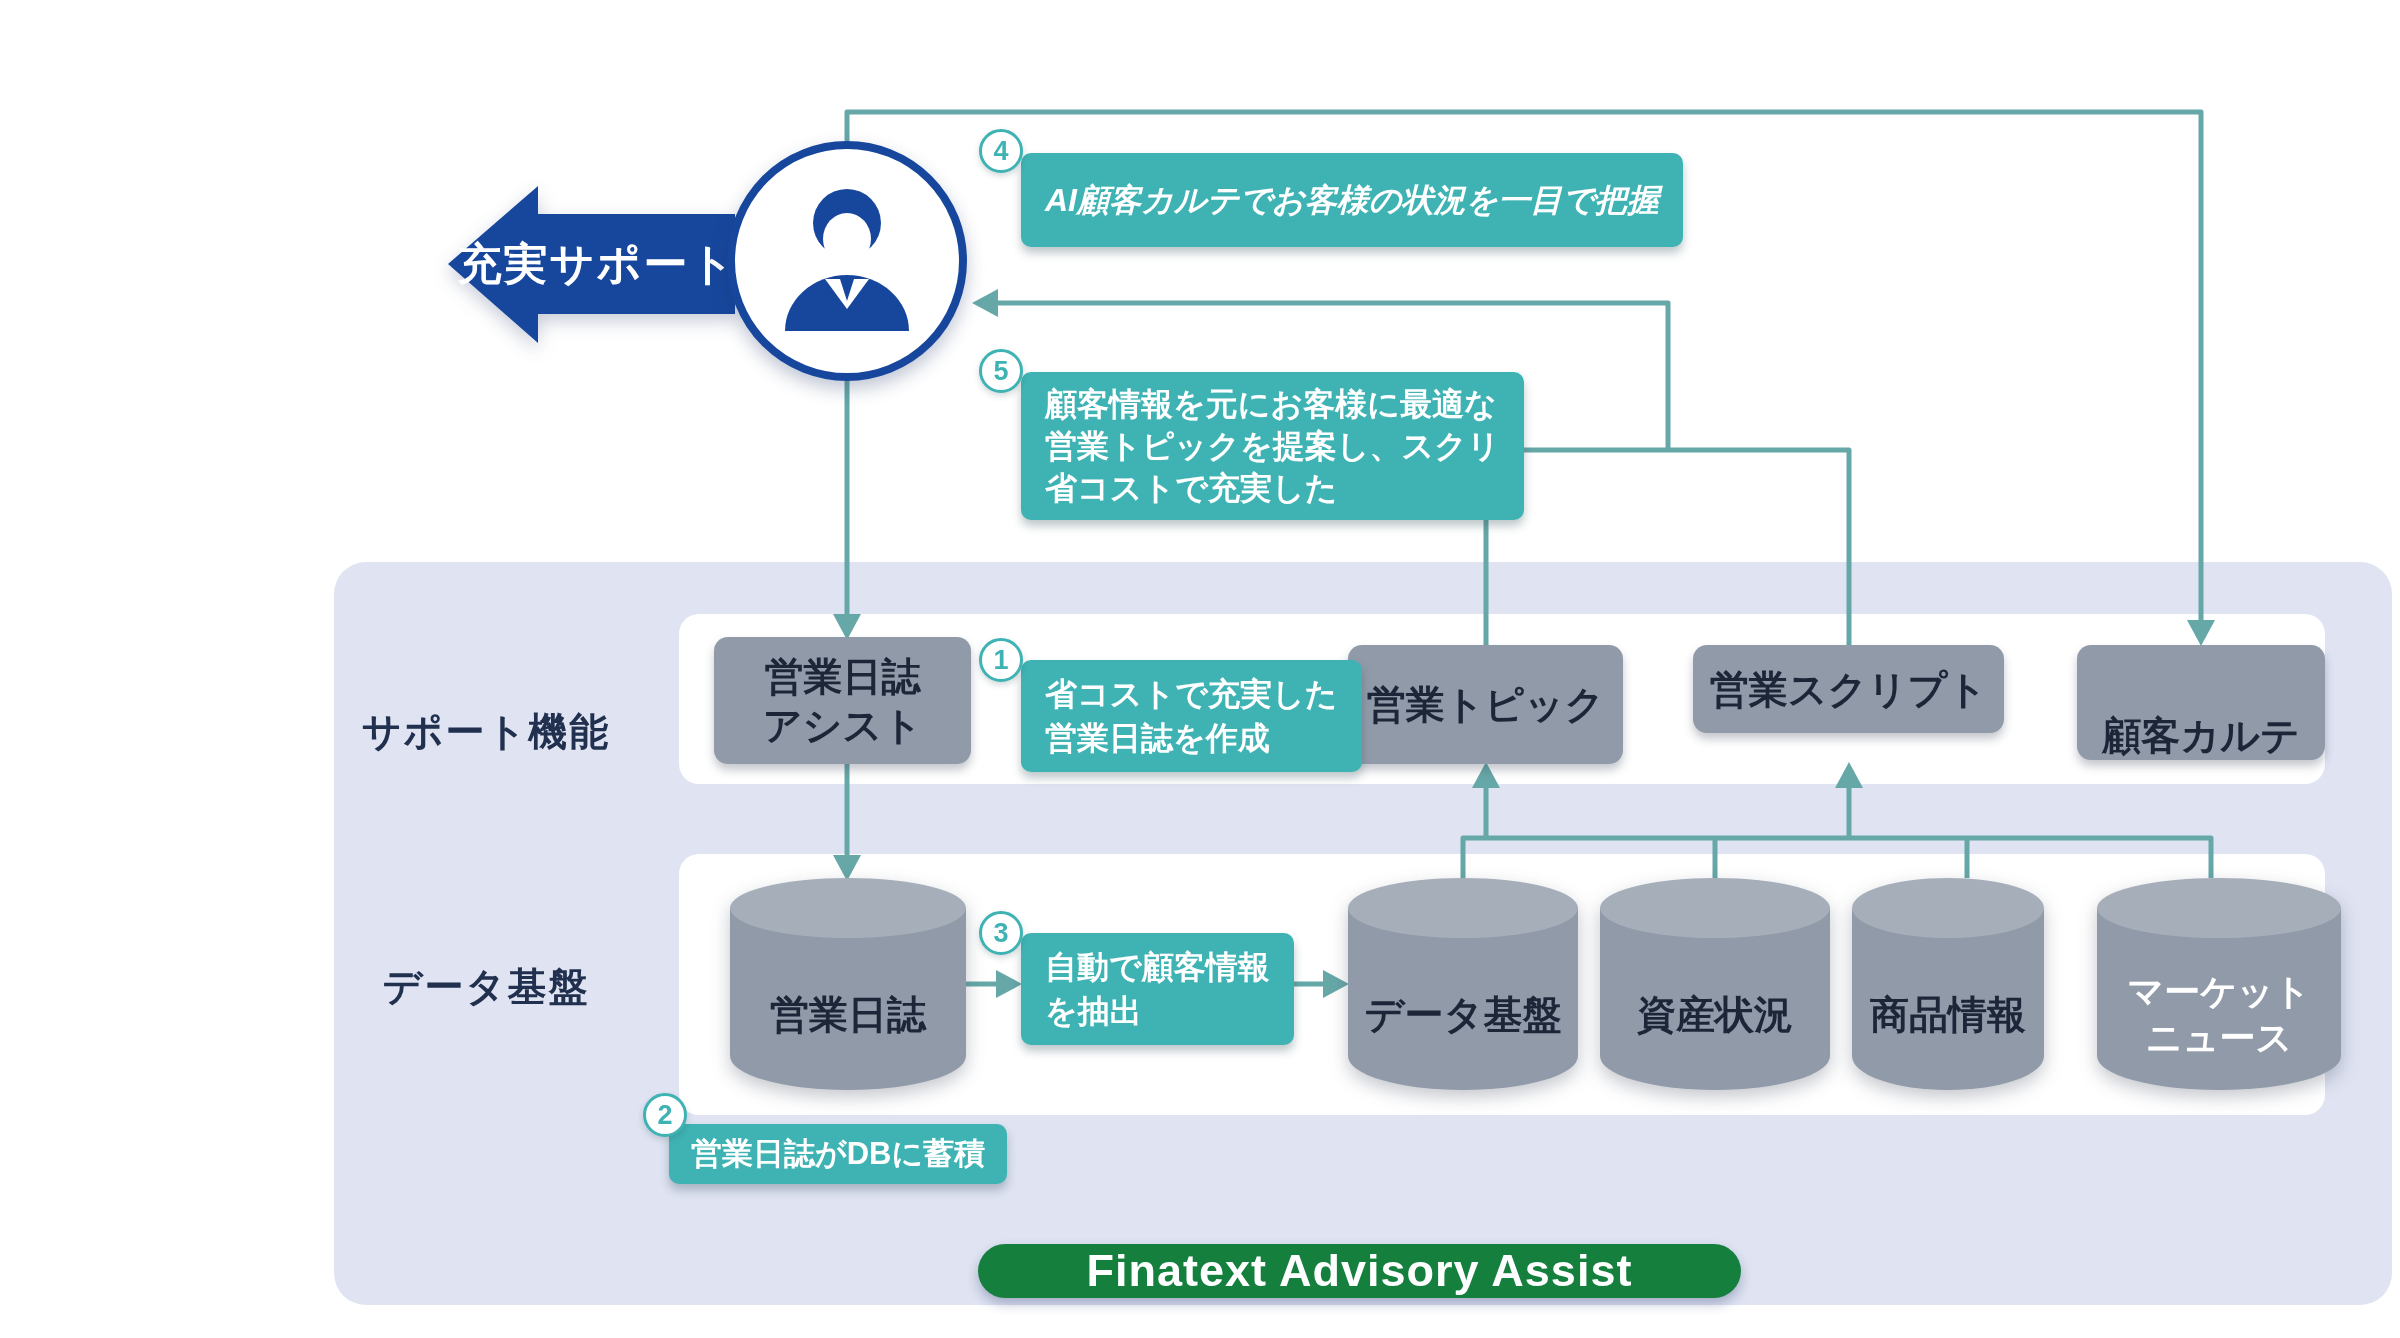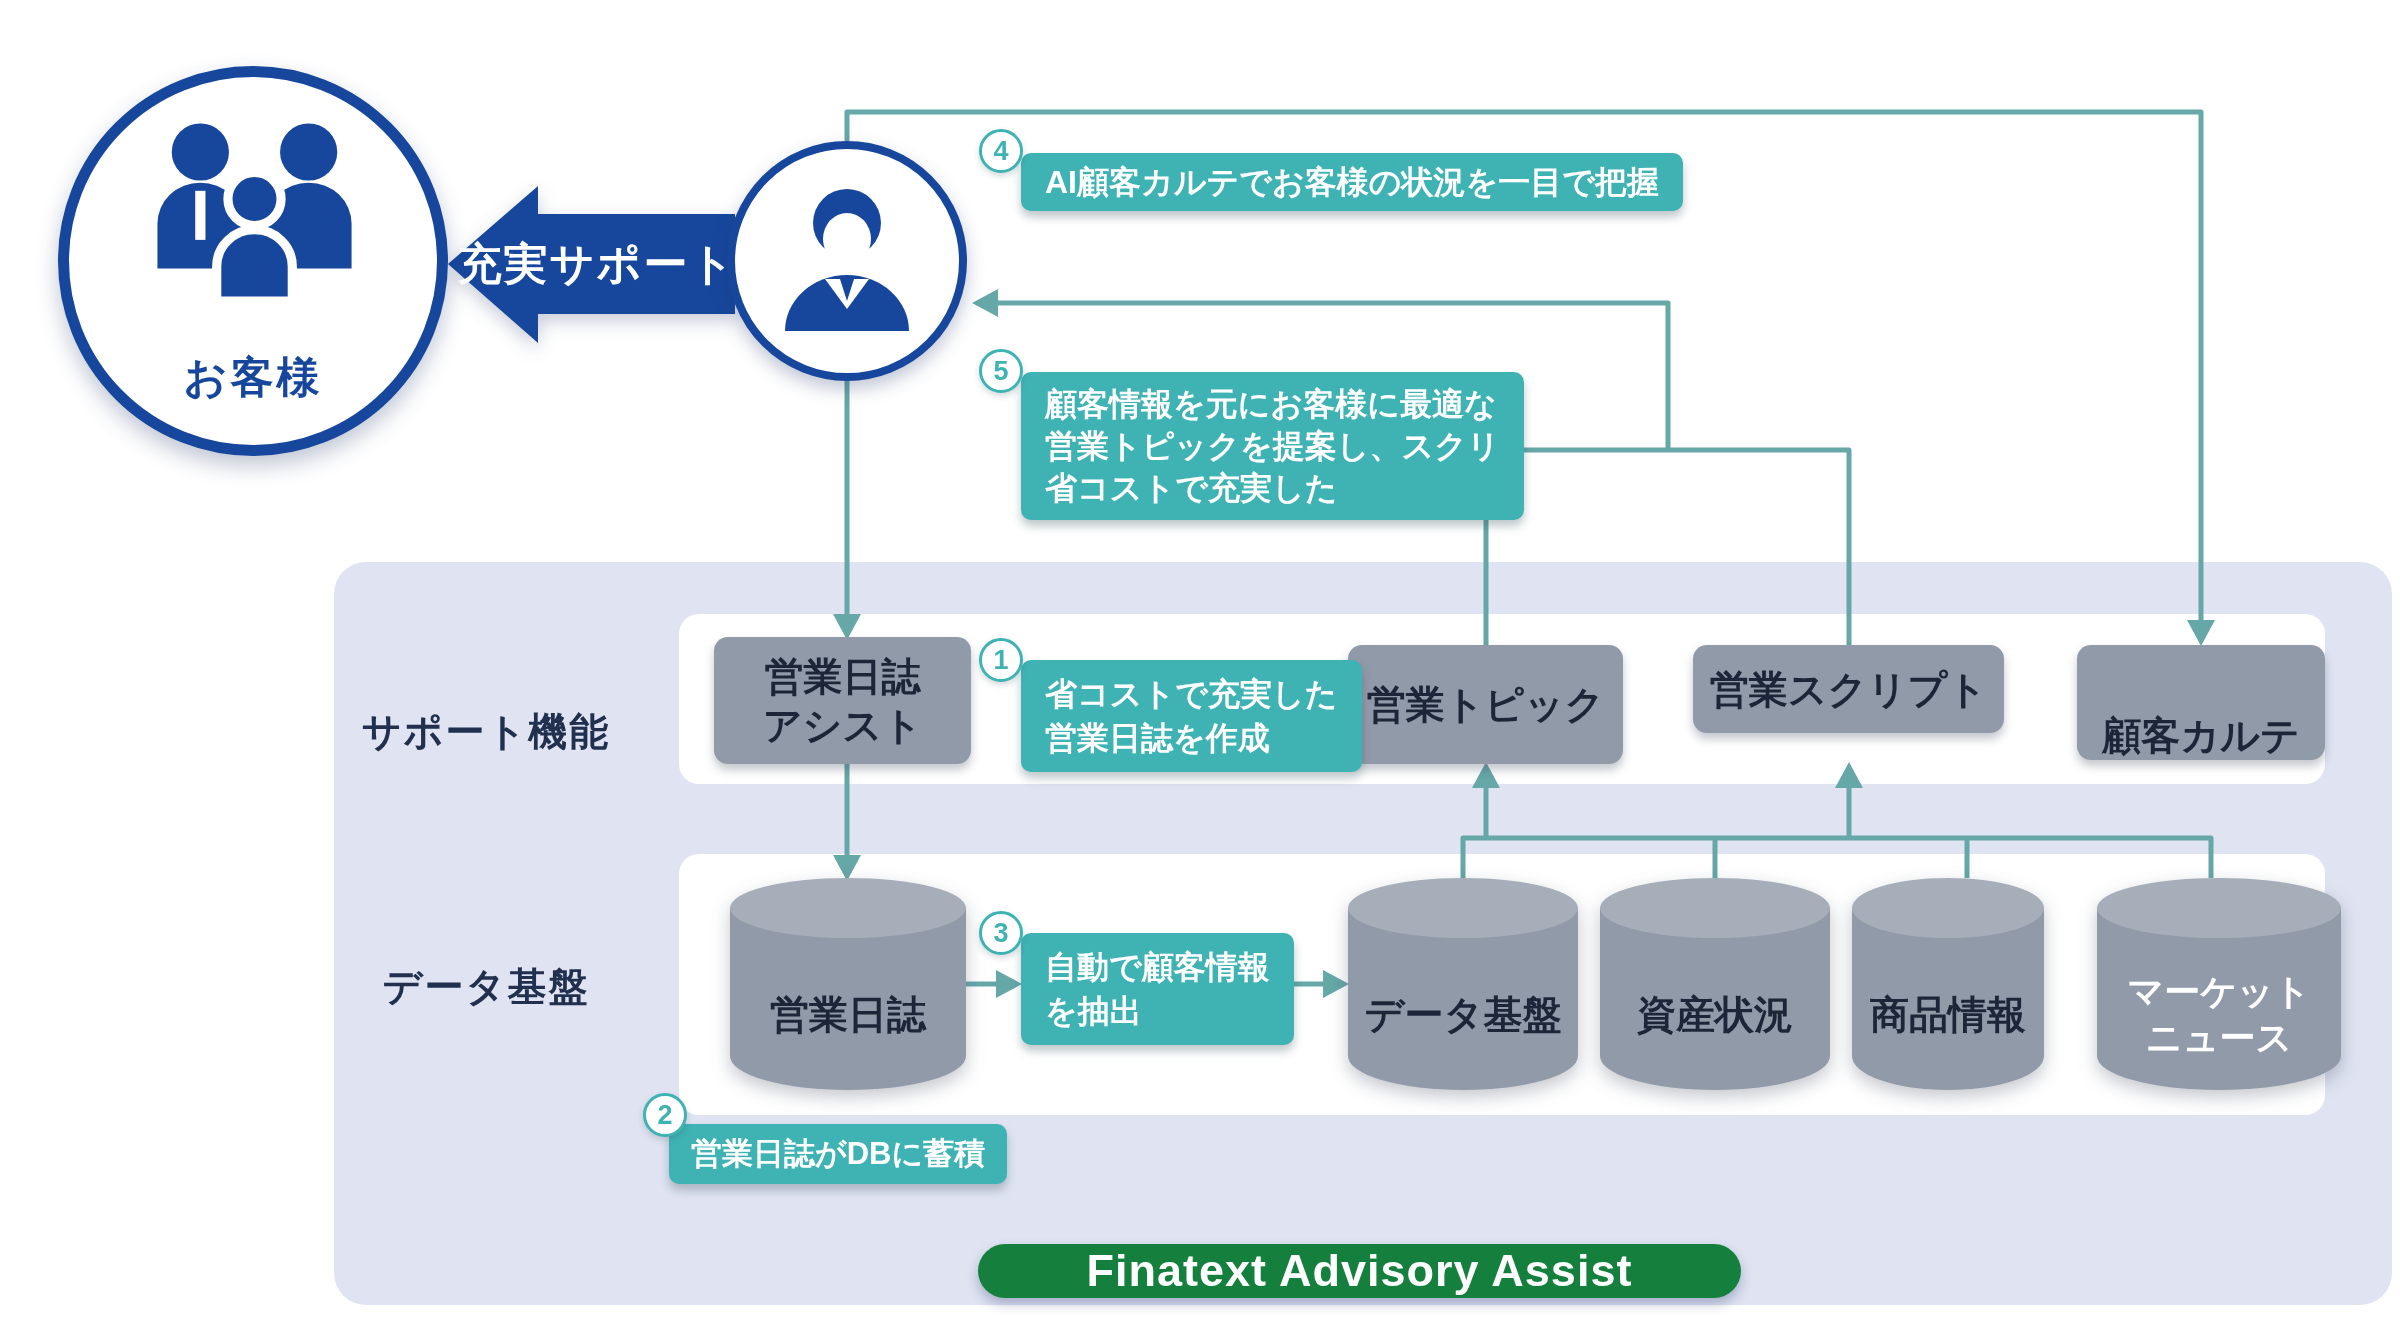--- a/index.html
+++ b/index.html
@@ -24,21 +24,21 @@
 
   
   .advisor-circle { left:727px; top:141px; width:240px; height:240px; background:#ffffff; border:8px solid #17479d; border-radius:50%; box-shadow:0 8px 18px rgba(30,50,100,.28); }
 
   
   .support-arrow-svg { left:440px; top:180px; filter:drop-shadow(0 7px 9px rgba(30,50,100,.25)); }
   .support-arrow-label { left:452px; top:237px; width:290px; text-align:center; font-size:44px; font-weight:700; color:#ffffff; line-height:54px; letter-spacing:2px; }
 
   
   .callout { background:#3fb3b4; color:#ffffff; font-weight:700; border-radius:10px; box-shadow:0 6px 10px rgba(40,70,80,.30); font-size:32px; line-height:44px; white-space:nowrap; padding:12px 24px; }
-  .callout-4 { left:1021px; top:153px; padding:7px 24px; }
+  .callout-4 { left:1021px; top:153px; padding:25px 24px;font-style:italic; }
   .callout-5 { left:1021px; top:372px; line-height:42px; padding:11px 24px; }
   .callout-1 { left:1021px; top:660px; }
   .callout-3 { left:1021px; top:933px; }
   .callout-2 { left:669px; top:1124px; padding:8px 22px; font-size:31px; }
 
   .badge { width:44px; height:44px; border-radius:50%; background:#ffffff; border:3px solid #3fb3b4; color:#3fb3b4; font-weight:700; font-size:27px; display:flex; align-items:center; justify-content:center; box-shadow:0 3px 6px rgba(40,70,80,.2); }
   .badge-4 { left:979px; top:129px; }
   .badge-5 { left:979px; top:349px; }
   .badge-1 { left:979px; top:638px; }
   .badge-3 { left:979px; top:911px; }
@@ -99,36 +99,20 @@
       <polygon points="998,289 998,317 972,303"></polygon>
       <polygon points="2187,620 2215,620 2201,646"></polygon>
     </g>
   </svg>
 
   <svg class="abs support-arrow-svg" width="300" height="170" viewBox="0 0 300 170">
     <polygon points="8,84 98,6 98,34 295,34 295,134 98,134 98,163" fill="#17479d"></polygon>
   </svg>
   <div class="abs support-arrow-label">充実サポート</div>
 
-  <div class="abs customer-circle">
-    <svg class="abs" style="left:68px; top:38px;" width="235" height="215" viewBox="0 0 230 210">
-      <g fill="#17479d">
-        <circle cx="62" cy="36" r="28"></circle>
-        <path d="M20 150 v-44 a42 40 0 0 1 84 0 v44 z"></path>
-        <rect x="57" y="74" width="10" height="48" fill="#ffffff"></rect>
-        <circle cx="168" cy="36" r="28"></circle>
-        <path d="M126 150 v-44 a42 40 0 0 1 84 0 v44 z"></path>
-        <g stroke="#ffffff" stroke-width="9">
-          <circle cx="115" cy="82" r="26"></circle>
-          <path d="M78 182 v-34 a37 36 0 0 1 74 0 v34 z"></path>
-        </g>
-      </g>
-    </svg>
-    <div class="abs customer-label">お客様</div>
-  </div>
 
   <div class="abs advisor-circle">
     <svg class="abs" style="left:32px; top:28px;" width="160" height="160" viewBox="0 0 160 160">
       <circle cx="80" cy="46" r="34" fill="#17479d"></circle>
       <ellipse cx="80" cy="62" rx="24" ry="26" fill="#ffffff"></ellipse>
       <path d="M18 154 a62 56 0 0 1 124 0 z" fill="#17479d"></path>
       <path d="M58 102 L102 102 L80 132 z" fill="#ffffff"></path>
       <path d="M73 102 L87 102 L80 124 z" fill="#17479d"></path>
     </svg>
   </div>

